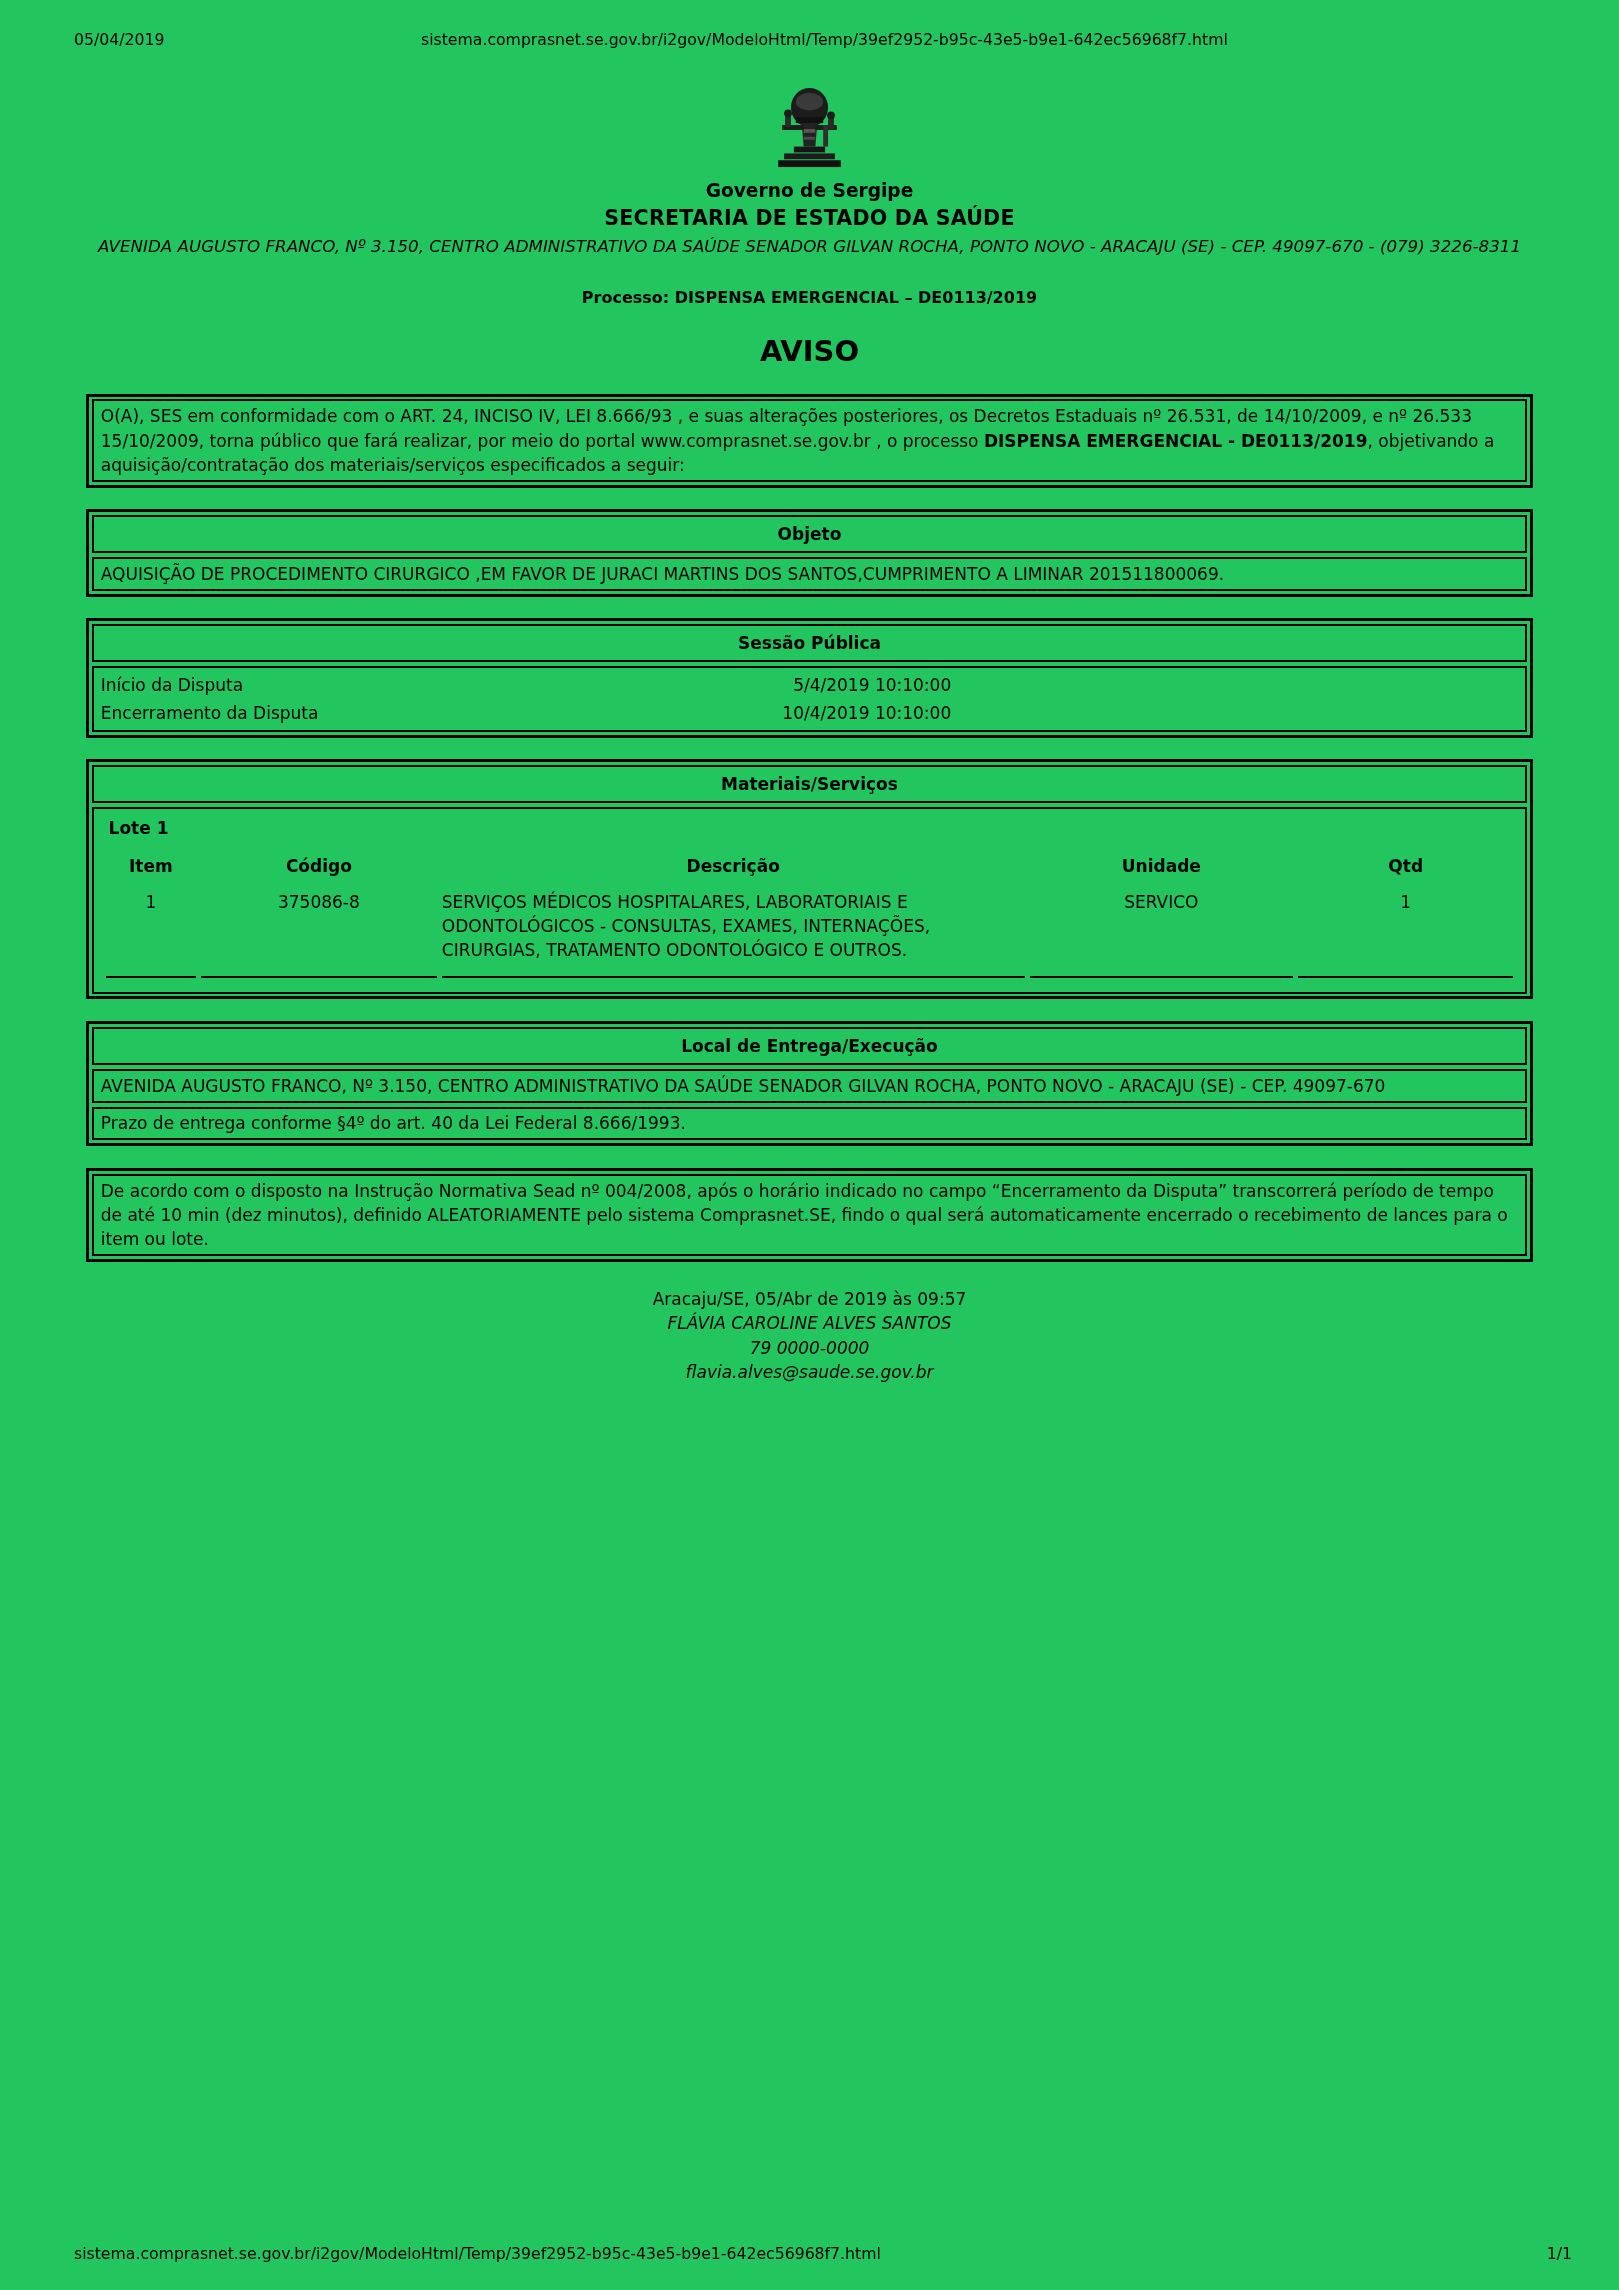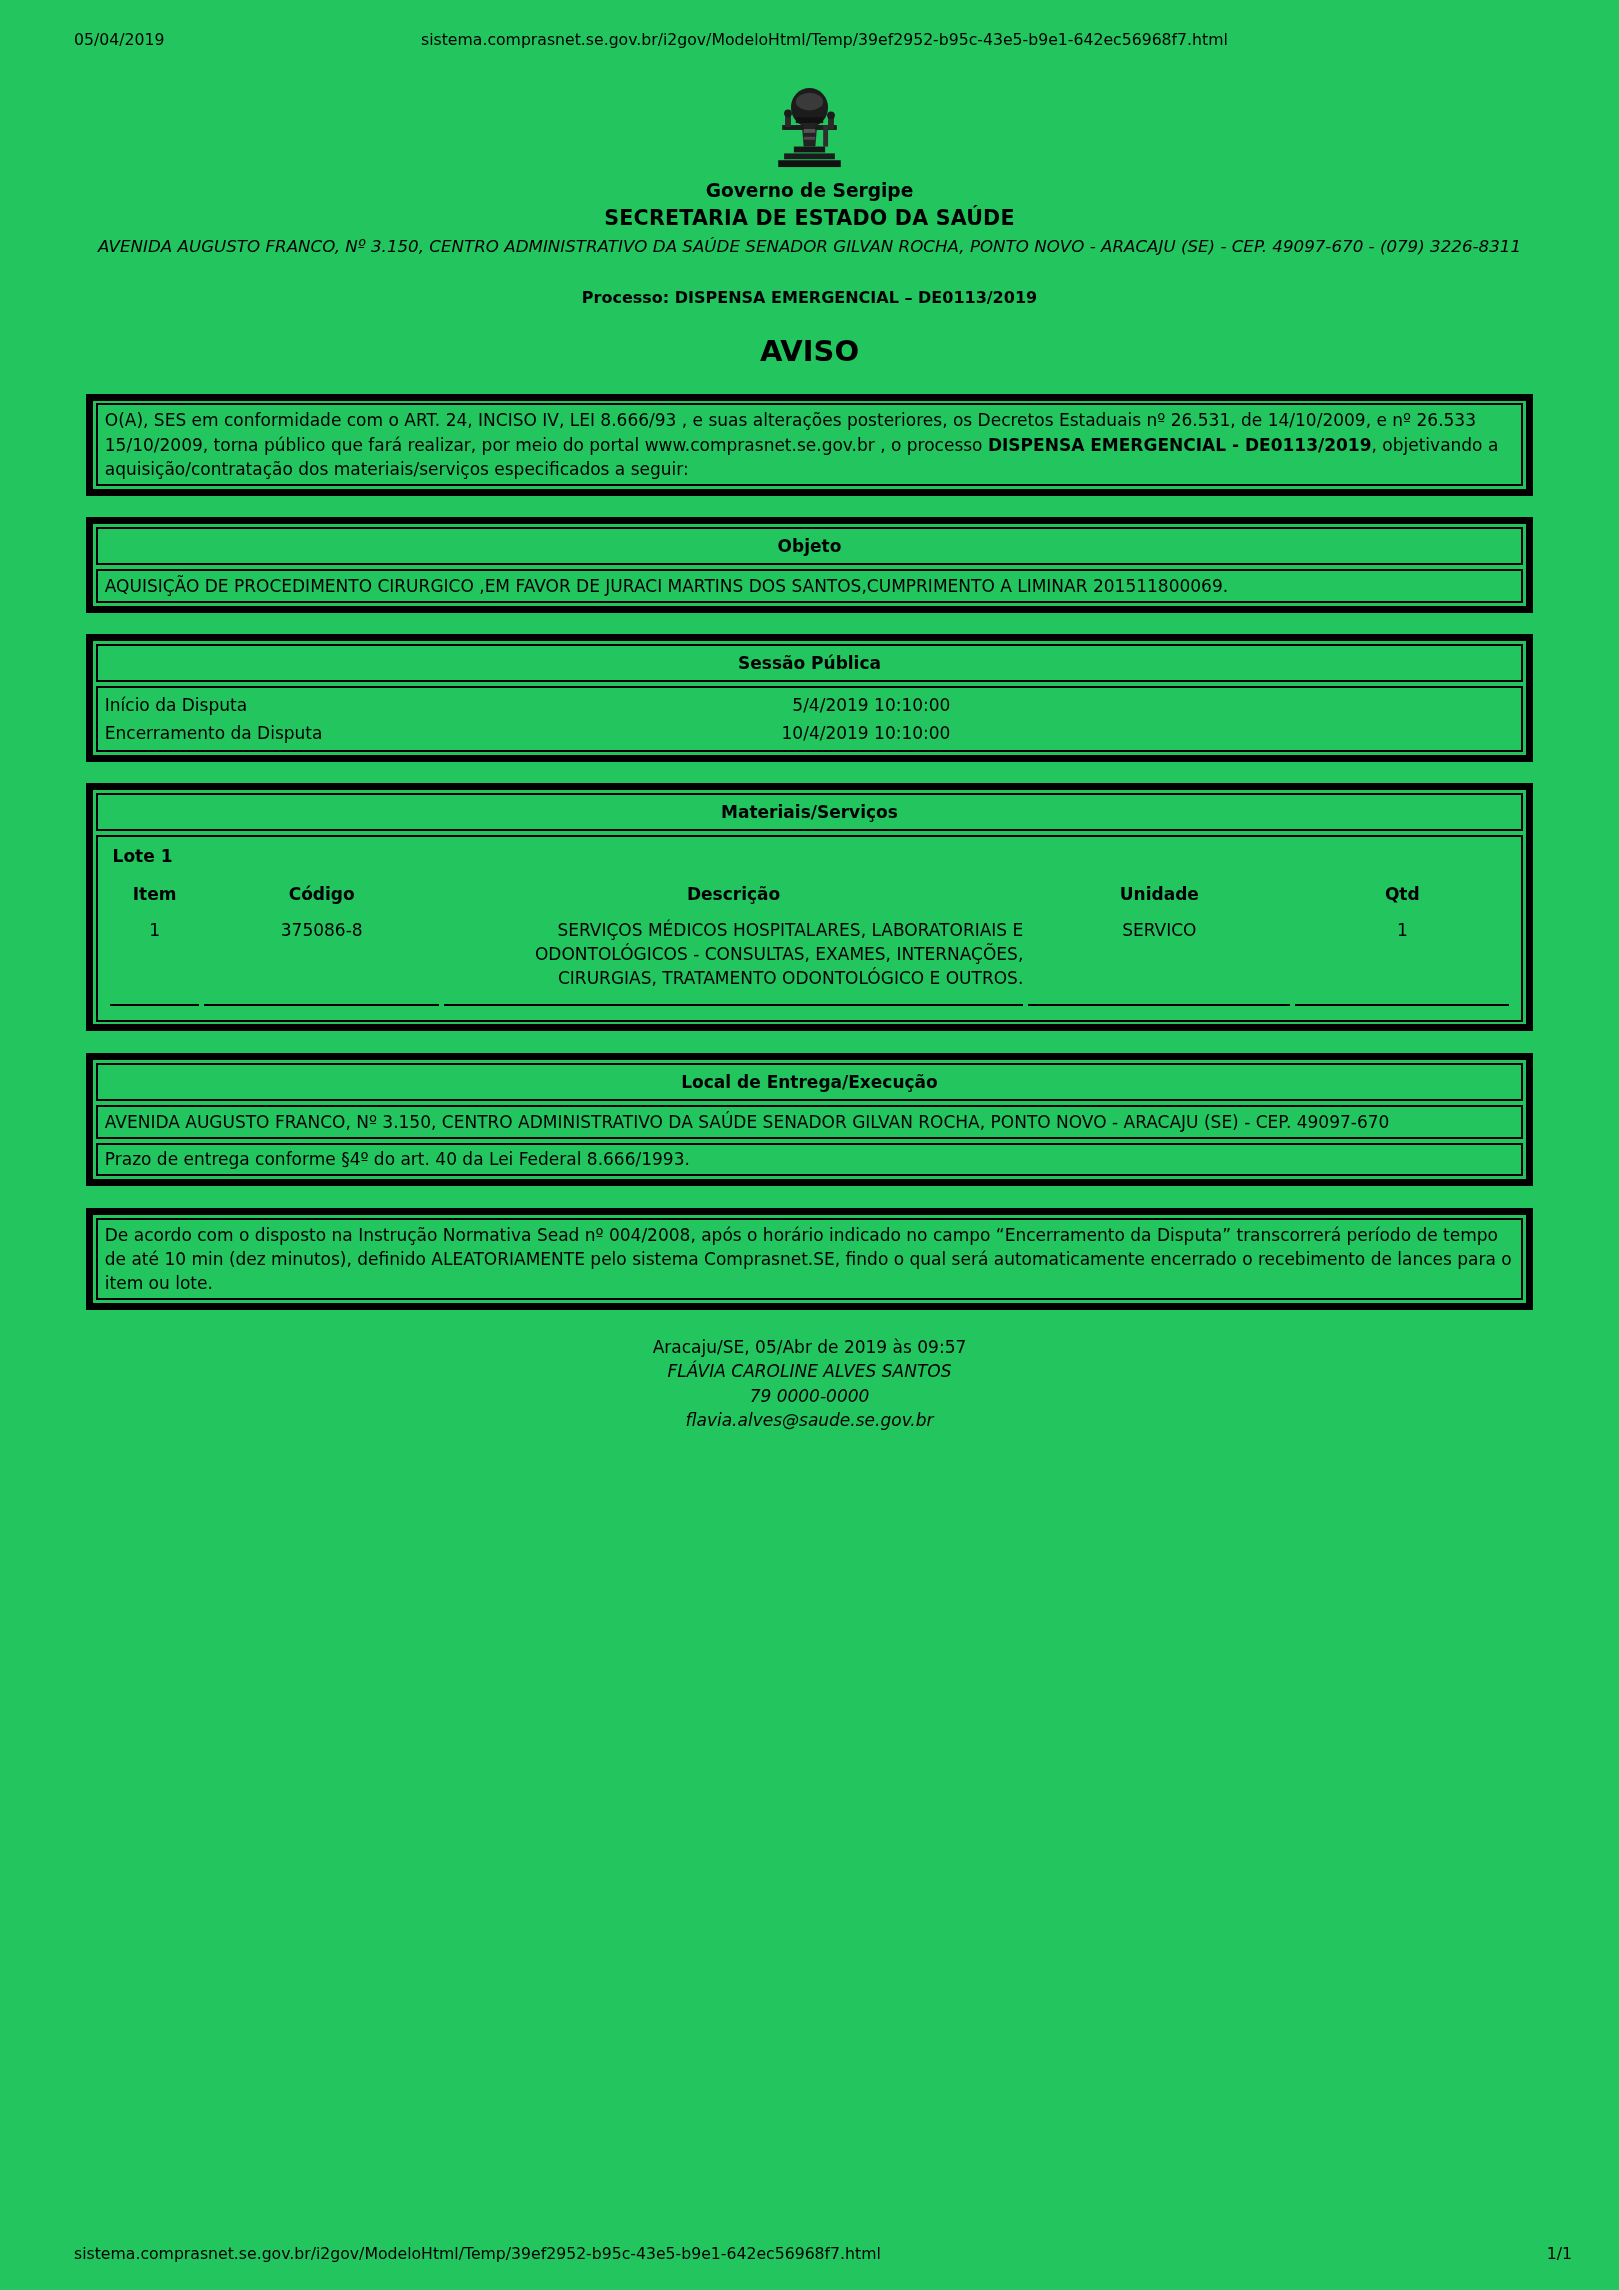--- a/index.html
+++ b/index.html
@@ -26,34 +26,34 @@
   .letterhead { margin-top:86px; text-align:center; }
   .crest { display:block; margin:0 auto 7.8px auto; }
   .gov-name { font-weight:bold; font-size:18.6px; }
   .secretariat { font-weight:bold; font-size:20.6px; letter-spacing:0.2px; }
   .lh-address { font-style:italic; font-size:16.7px; margin:2px 82px 0 82px; }
 
   .processo { text-align:center; font-weight:bold; font-size:16px; margin-top:27.4px; }
   .doc-title { text-align:center; font-weight:bold; font-size:29px; margin-top:21.6px; }
 
   
-  .box { border:7px solid #000000; padding:2.9px; margin:21.6px 86px 0 86px; }
+  .box { border:3px solid #000000; padding:2.9px; margin:21.6px 86px 0 86px; }
   .cell { border:2px solid #000; padding:2.9px 6.9px; }
   .cell + .cell { margin-top:3.9px; }
   .cell-hdr { text-align:center; font-weight:bold; padding:4.9px 6.9px; }
 
   
   .sessao-row { display:flex; justify-content:space-between; width:60%; padding:2px 0; }
 
   
   .lote { font-weight:bold; margin:3.9px 0 9.8px 7.8px; }
   .mat-table { width:100%; border-collapse:separate; border-spacing:5.9px 0; table-layout:fixed; }
   .mat-table th { font-weight:bold; text-align:center; padding:3.9px 0 11.8px 0; }
   .mat-table td { vertical-align:top; text-align:center; border-bottom:2.9px solid #000; padding:0 0 13.7px 0; }
-  .mat-table td.descr { text-align:right; }
+  .mat-table td.descr { text-align:left; }
   .mat-table { margin-bottom:11px; }
 
   
   .signature { text-align:center; margin-top:25.5px; }
   .sig-italic { font-style:italic; }
 </style>
 </head>
 <body>
 
 <div class="page">

